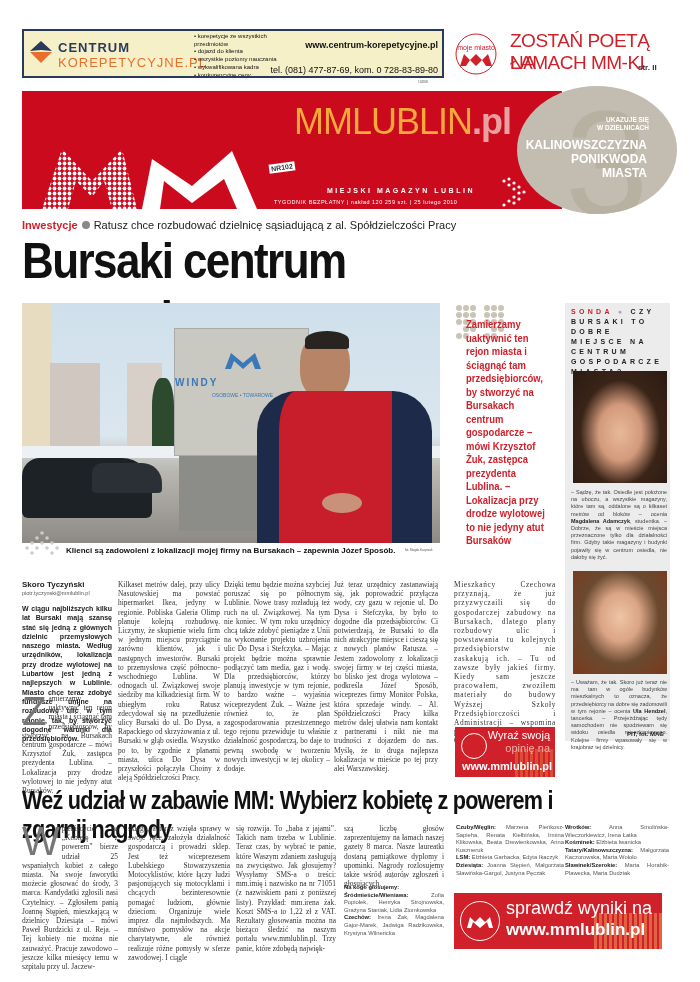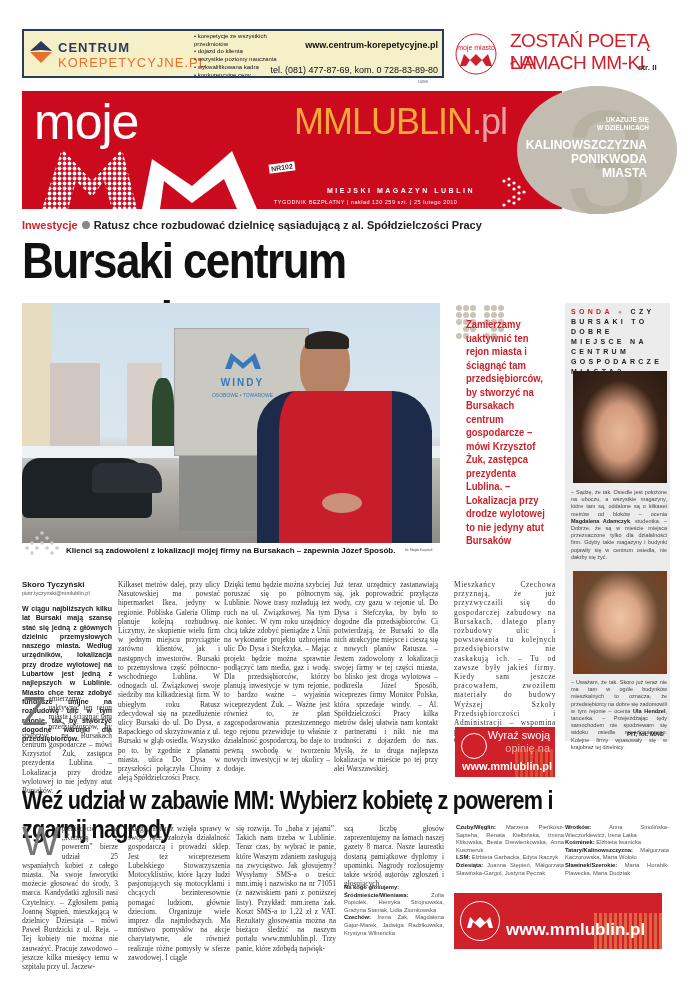--- a/index.html
+++ b/index.html
@@ -21,39 +21,39 @@
 #promo-poet{left:454px;top:28px;width:210px;height:54px}
 #poet-logo{left:0;top:4px;width:44px;height:44px}
 #poet-line1{left:56px;top:2px;font:19px "Liberation Sans",sans-serif;color:#d0202a;letter-spacing:-0.5px}
 #poet-line2{left:56px;top:24px;font:19px "Liberation Sans",sans-serif;color:#d0202a;letter-spacing:-0.5px}
 #poet-page{left:184px;top:35px;font:bold 8px "Liberation Sans",sans-serif;color:#333}
 
 #masthead{left:22px;top:91px;width:540px;height:118px;background:#cc0a1e}
 #mh-moje{left:12px;top:2px;font:50px "Liberation Sans",sans-serif;color:#fff;letter-spacing:-1px}
 #mh-miasto{left:130px;top:-2px;font:50px "Liberation Sans",sans-serif;color:#c9c2c0;letter-spacing:-1px}
 #mh-site{left:272px;top:10px;font:36px "Liberation Sans",sans-serif;color:#f7a93a;letter-spacing:-1px}
-#mh-site-pl{color:#e8a0a0;font-weight:normal}
+#mh-site-pl{color:#e8a0a0;font-weight:bold}
 #mh-mm{left:20px;top:50px;width:260px;height:68px}
 #mh-nr{left:247px;top:72px;font:bold 7px "Liberation Sans",sans-serif;color:#333;background:#fff;padding:1px 2px;transform:rotate(-8deg)}
 #mh-tag1{left:305px;top:96px;font:bold 7px "Liberation Sans",sans-serif;color:#fff;letter-spacing:2.5px}
 #mh-tag2{left:252px;top:108px;font:5.5px "Liberation Sans",sans-serif;color:#fff;letter-spacing:0.5px}
 #mh-dots{left:478px;top:86px;width:30px;height:30px}
 
 #circle{left:517px;top:86px;width:160px;height:128px;border-radius:50%;background:#c2bcb1;overflow:hidden}
 #circle-3{left:48px;top:-8px;font:150px "Liberation Sans",sans-serif;color:#b4ae9f;opacity:.8}
 #circle-l1{right:28px;top:30px;font:bold 6.5px "Liberation Sans",sans-serif;color:#fff;text-align:right}
 #circle-l2{right:28px;top:38px;font:bold 6.5px "Liberation Sans",sans-serif;color:#fff;text-align:right}
 #circle-k{right:30px;top:52px;font:bold 12px "Liberation Sans",sans-serif;color:#fff;text-align:right}
 #circle-p{right:30px;top:66px;font:bold 12px "Liberation Sans",sans-serif;color:#fff;text-align:right}
 #circle-t{right:30px;top:80px;font:bold 12px "Liberation Sans",sans-serif;color:#fff;text-align:right}
 
 #kicker{left:22px;top:219px;font:bold 11px "Liberation Sans",sans-serif}
 #kicker-cat{color:#d0202a}
 #kicker-dot{display:inline-block;width:8px;height:8px;border-radius:50%;background:#888;margin:0 4px}
-#kicker-text{color:#222;font-weight:bold}
+#kicker-text{color:#222;font-weight:normal}
 #headline{left:22px;top:232px;font:bold 50px "Liberation Sans",sans-serif;color:#111;letter-spacing:-1.8px;transform:scaleX(.88);transform-origin:left}
 
 #photo{left:22px;top:303px;width:418px;height:240px;background:linear-gradient(#cfe0ec 0%,#dbe6ee 55%,#b9b7b0 70%,#8d8a85 100%);overflow:hidden}
 .ph{position:absolute}
 #caption{left:66px;top:546px;font:bold 8px "Liberation Sans",sans-serif;color:#111}
 #photo-credit{left:405px;top:548px;font:3px "Liberation Sans",sans-serif;color:#555}
 #caption-dots{left:22px;top:530px;width:40px;height:30px}
 
 #quote-dots{left:455px;top:304px;width:60px;height:50px}
 #quote{left:466px;top:318px;width:100px;font:bold 11px "Liberation Sans",sans-serif;color:#d0202a;line-height:13.5px;transform:scaleX(.86);transform-origin:left}
@@ -127,21 +127,20 @@
     <circle cx="22" cy="22" r="20" fill="none" stroke="#d0202a" stroke-width="1"></circle>
     <text x="22" y="18" font-size="7" text-anchor="middle" fill="#d0202a" font-family="Liberation Sans, sans-serif">moje miasto</text>
     <polygon points="6,34 10,22 16,28 22,22 28,28 34,22 38,34 32,34 28,28 22,34 16,28 12,34" fill="#d0202a"></polygon>
   </svg>
   <div id="poet-line2" class="abs">ŁAMACH MM-KI</div>
   <div id="poet-line1" class="abs">ZOSTAŃ POETĄ NA</div>
   <div id="poet-page" class="abs">str. II</div>
 </div>
 
 <div id="masthead" class="abs">
-  <div id="mh-moje" class="abs">moje</div>
   <div id="mh-site" class="abs"><span>MMLUBLIN</span><span id="mh-site-pl">.pl</span></div>
   <svg id="mh-mm" class="abs" viewBox="0 0 260 68">
     <defs>
         <pattern id="dp" width="5" height="5" patternUnits="userSpaceOnUse">
           <circle cx="2.5" cy="2.5" r="1.9" fill="#fff"></circle>
         </pattern>
       </defs>
     <polygon points="0,68 20,8 50,40 80,8 95,68 70,68 62,40 50,56 34,40 26,68" fill="url(#dp)"></polygon>
     <polygon points="100,68 110,18 150,45 190,10 215,68 195,68 182,38 150,62 122,40 118,68" fill="#fff"></polygon>
   </svg>
@@ -184,21 +183,21 @@
 <div id="photo" class="abs">
   <div class="ph" style="left:0;top:0;width:30px;height:150px;background:#e8dcc0"></div>
   <div class="ph" style="left:28px;top:60px;width:50px;height:90px;background:#cfc7c0"></div>
   <div class="ph" style="left:105px;top:60px;width:35px;height:95px;background:#d8d0c8"></div>
   <div class="ph" style="left:130px;top:75px;width:22px;height:70px;background:#2e4a2e;border-radius:40% 40% 0 0"></div>
   <div class="ph" style="left:0;top:143px;width:418px;height:12px;background:#eef1f4"></div>
   <div class="ph" style="left:152px;top:25px;width:135px;height:128px;background:#c9c9c2;border:1px solid #aaa">
     <svg style="position:absolute;left:48px;top:20px" width="40" height="22" viewBox="0 0 40 22">
         <path d="M2,20 L8,4 L20,14 L32,4 L38,20 L32,20 L29,12 L20,20 L11,12 L8,20Z" fill="#3a78b8"></path>
       </svg>
-    <div style="position:absolute;left:0;width:135px;top:48px;text-align:center;font:bold 10px 'Liberation Sans',sans-serif;color:#3a78b8;letter-spacing:2px">WINDY</div>
+    <div style="position:absolute;left:0;width:135px;top:48px;font:bold 10px 'Liberation Sans',sans-serif;color:#3a78b8;letter-spacing:2px">WINDY</div>
     <div style="position:absolute;left:0;width:135px;top:63px;text-align:center;font:5px 'Liberation Sans',sans-serif;color:#3a78b8">OSOBOWE • TOWAROWE</div>
   </div>
   <div class="ph" style="left:157px;top:153px;width:80px;height:75px;background:#8c8c88"></div>
   <div class="ph" style="left:0;top:155px;width:130px;height:60px;background:#1d2226;border-radius:18px 30px 6px 6px"></div>
   <div class="ph" style="left:70px;top:160px;width:70px;height:30px;background:#2a3036;border-radius:10px 20px 4px 4px"></div>
   <div class="ph" style="left:278px;top:30px;width:50px;height:65px;background:#b88468;border-radius:45% 45% 40% 40%"></div>
   <div class="ph" style="left:283px;top:28px;width:44px;height:18px;background:#2a2420;border-radius:50% 50% 10% 10%"></div>
   <div class="ph" style="left:235px;top:88px;width:175px;height:160px;background:#c81d2a;border-radius:40px 40px 0 0;border-left:22px solid #1d2a4a;border-right:40px solid #1d2a4a"></div>
   <div class="ph" style="left:300px;top:190px;width:40px;height:20px;background:#c9907a;border-radius:50%"></div>
 </div>
@@ -302,14 +301,15 @@
   <div><b>Tatary/Kalinowszczyzna:</b> <span>Małgorzata Kaczorowska, Marta Wołoło</span></div>
   <div><b>Sławinek/Szerokie:</b> <span>Marta Horabik-Plawecka, Maria Dudziak</span></div>
 </div>
 
 <div id="ad-sprawdz" class="abs">
   <div class="mm-circle" style="left:6px;top:8px;width:40px;height:40px"></div>
   <svg class="abs" style="left:12px;top:22px" width="28" height="14" viewBox="0 0 28 14">
       <path d="M1,13 L4,2 L9,7 L14,2 L19,7 L24,2 L27,13 L23,13 L21,7 L14,13 L7,7 L5,13Z" fill="#fff"></path>
     </svg>
   <div class="abs" style="left:140px;top:20px;width:68px;height:36px;background:repeating-linear-gradient(90deg,#e67a4a 0 3px,#d0202a 3px 5px);opacity:.75"></div>
+  <div id="ad-sprawdz-l1" class="abs">sprawdź wyniki na</div>
   <div id="ad-sprawdz-url" class="abs">www.mmlublin.pl</div>
 </div>
 
 </body></html>

